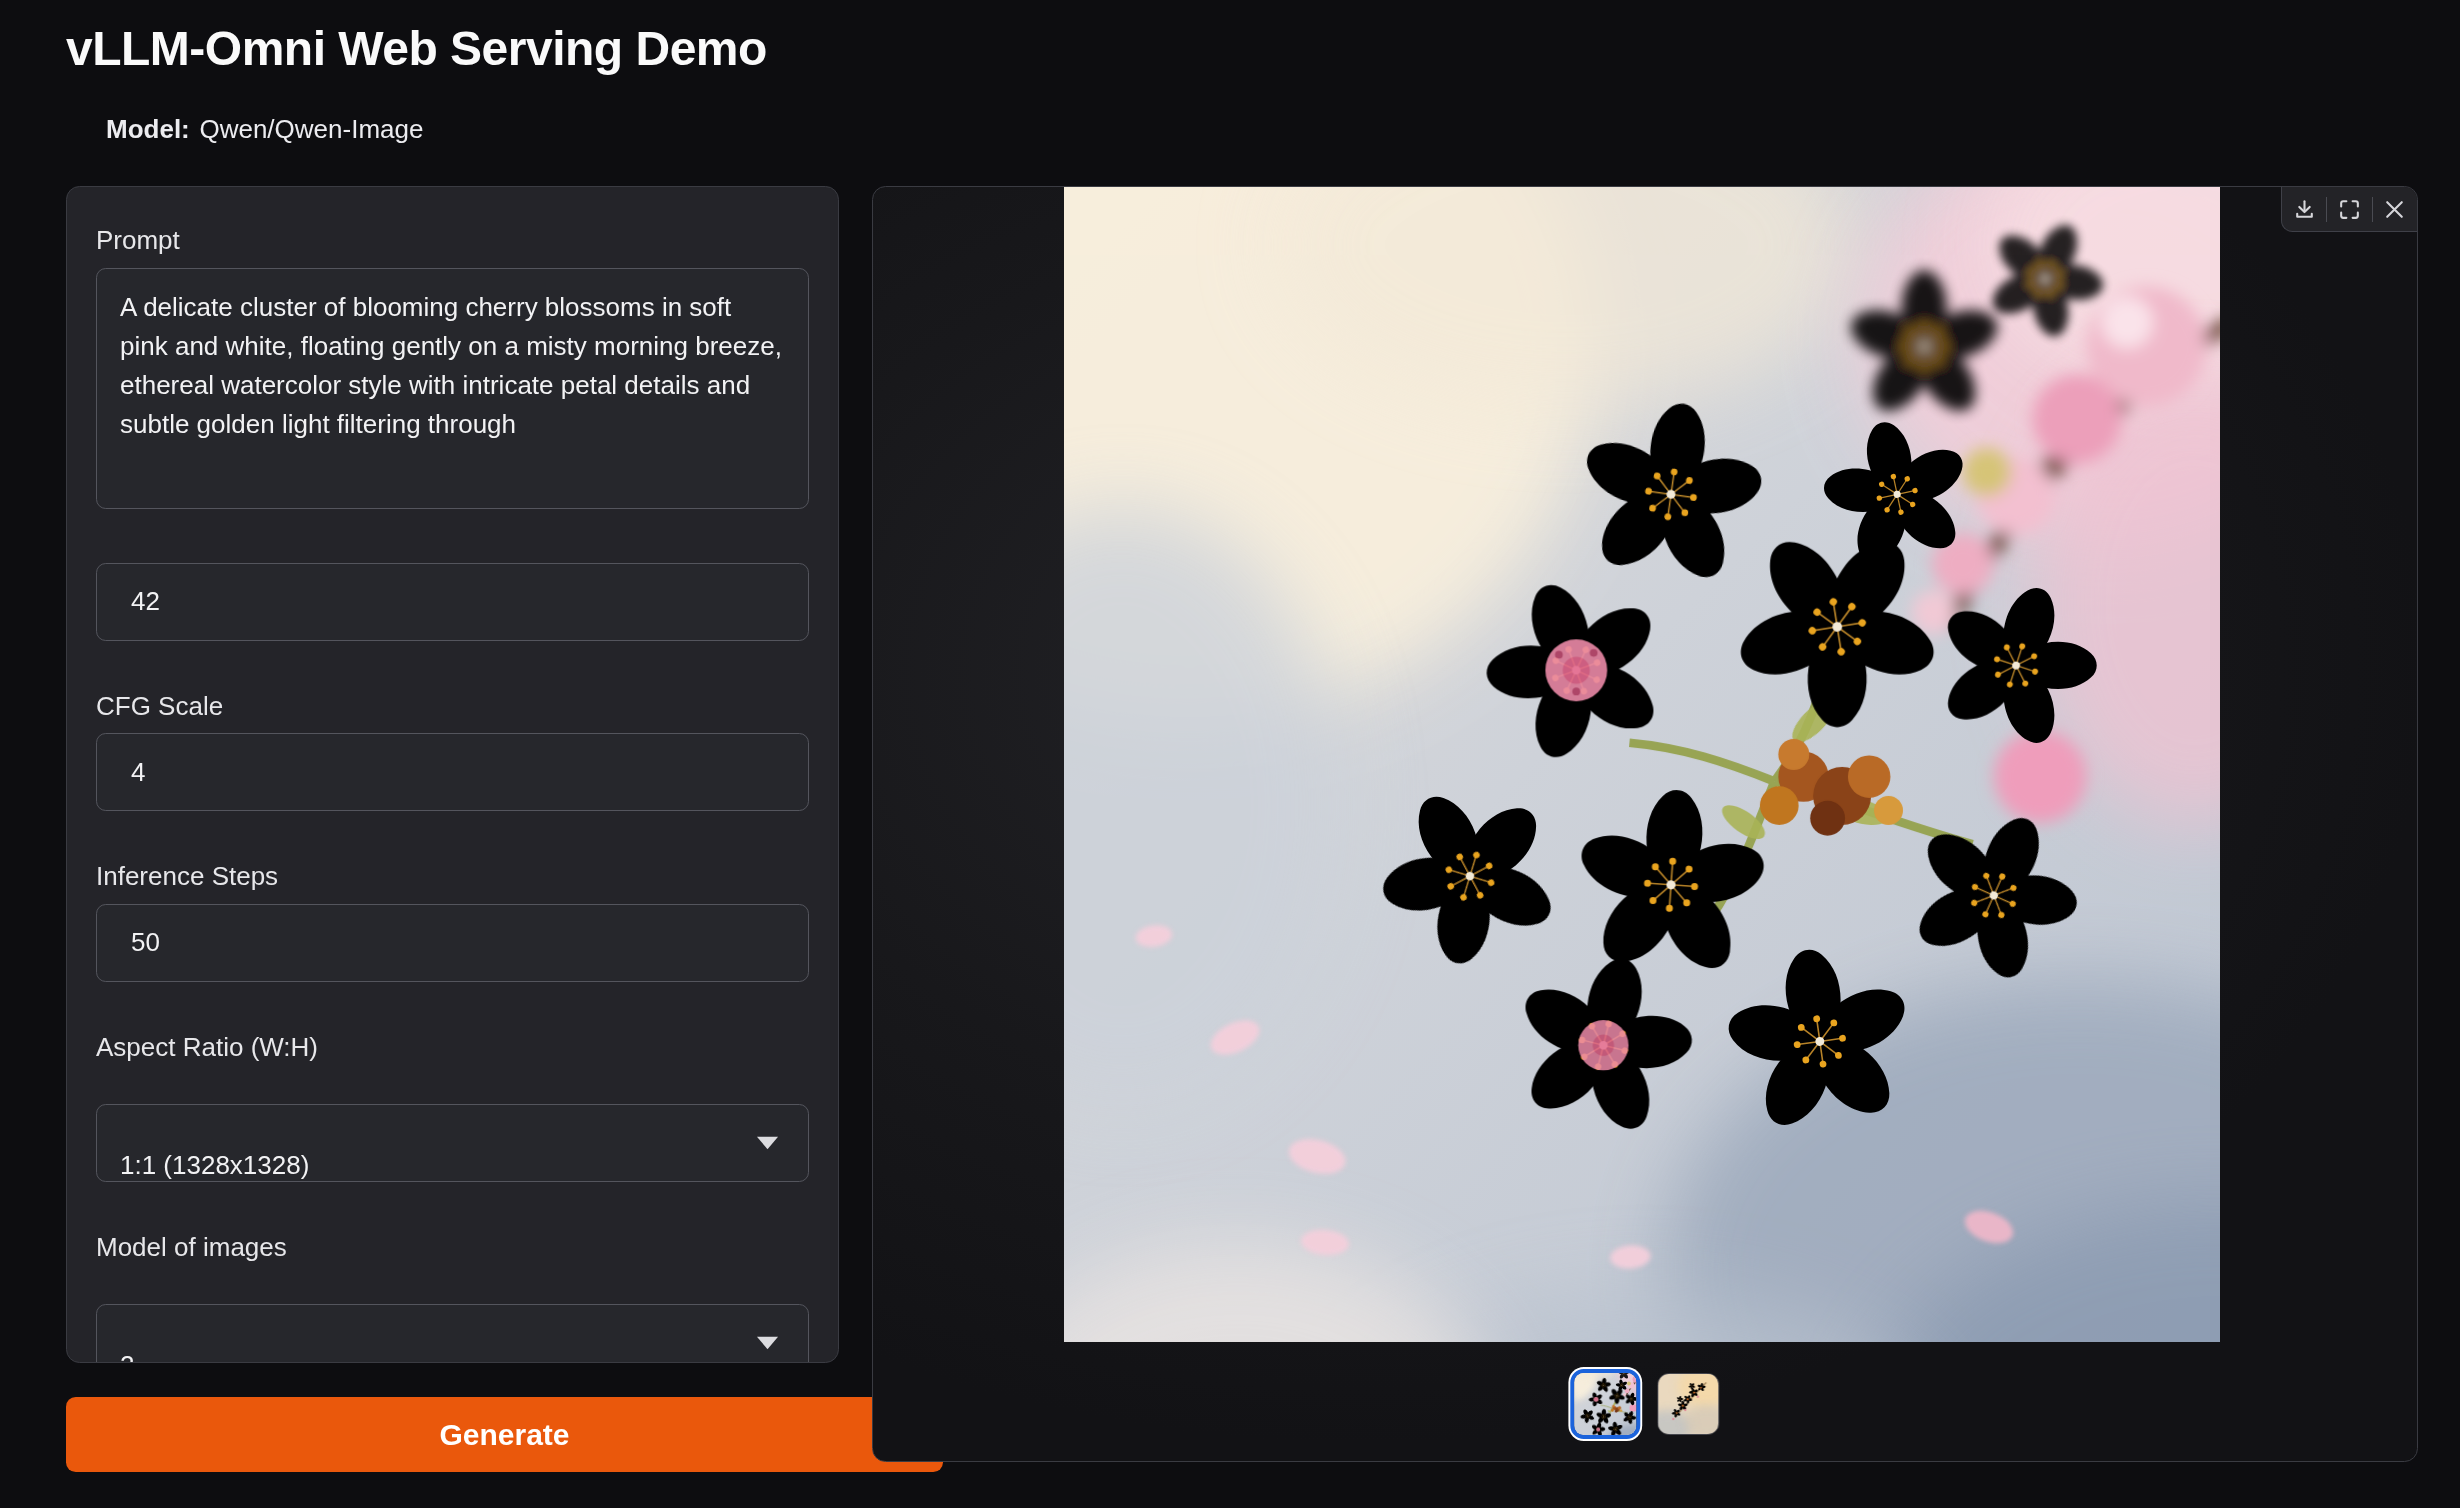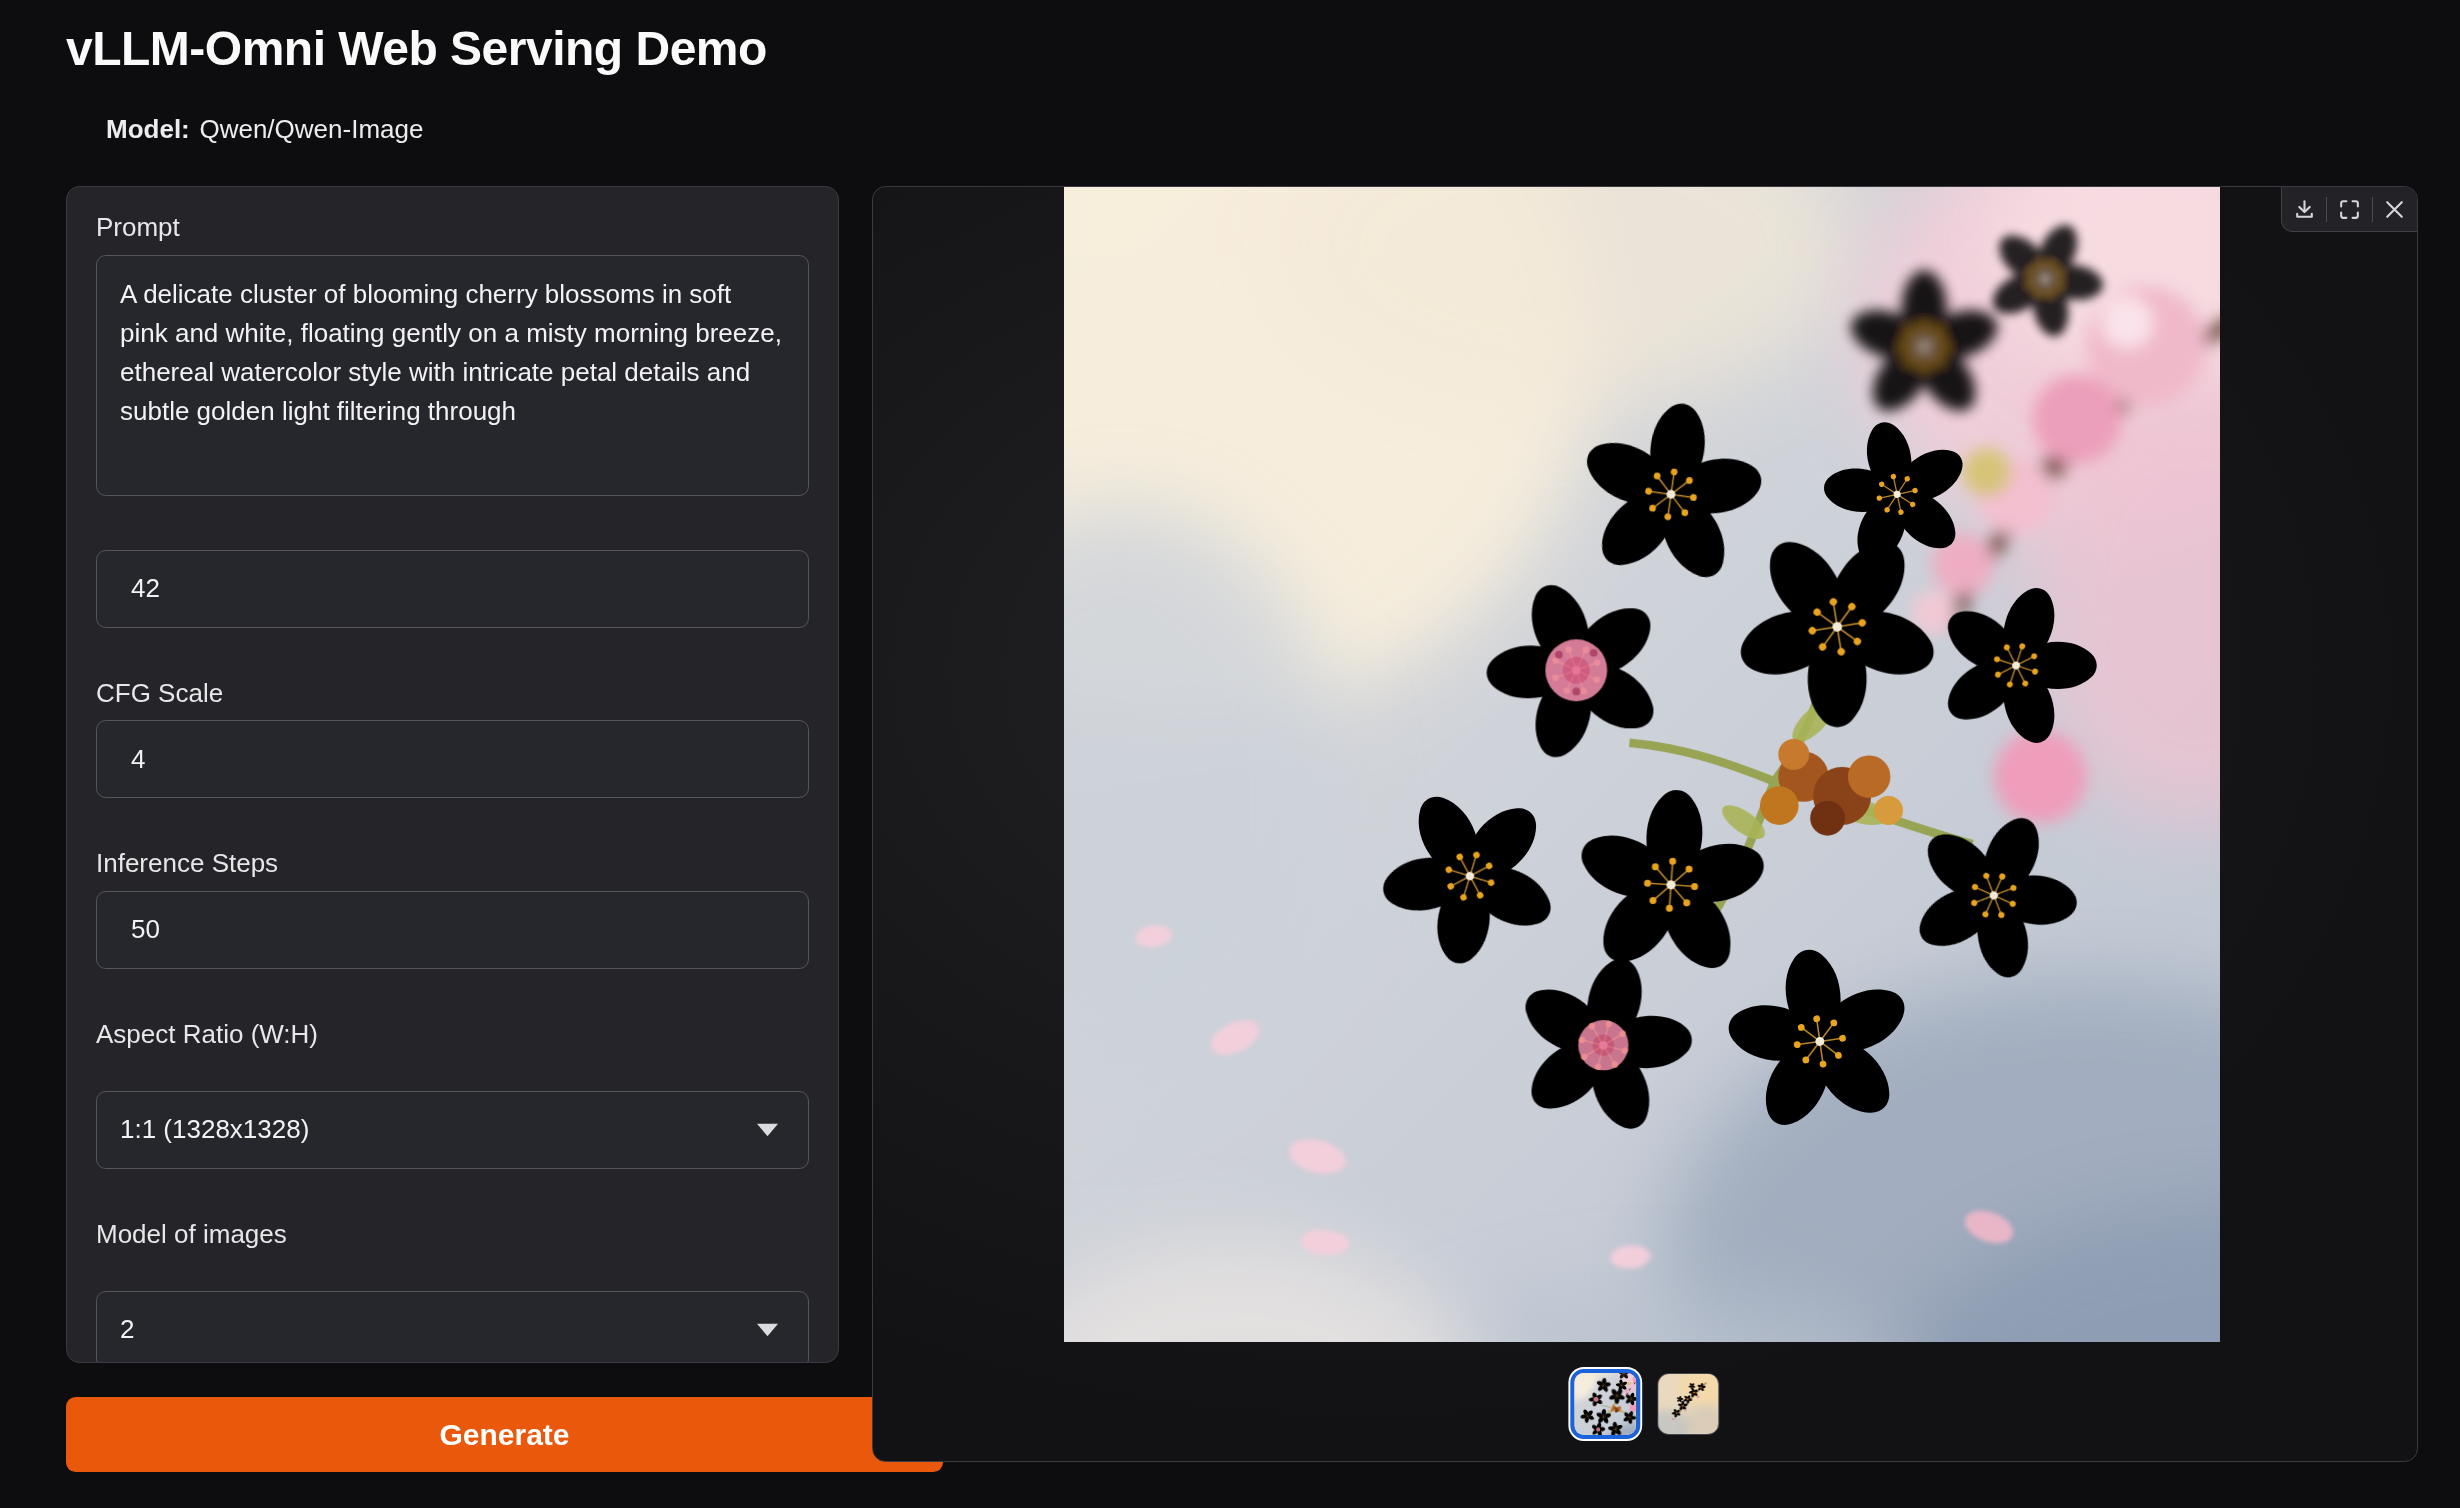--- a/index.html
+++ b/index.html
@@ -11,30 +11,30 @@
                 color:#fafafa; letter-spacing:-0.5px; }
   .model-line { position:absolute; left:66px; top:114px; font-size:26px; color:#ececf0;margin-left:40px; }
   .model-line b { font-weight:700; margin-right:9.7px; }
 
   
   .panel { position:absolute; left:66px; top:186px; width:773px; height:1177px;
            background:#242429; border:1px solid #3a3b42; border-radius:13.5px;
            padding:25px 29px; overflow:hidden; }
   .fld-label { font-size:26px; color:#e7e7ea; line-height:31px; margin-bottom:11.6px; }
   .group { margin-top:50px; }
-  .group:first-child { margin-top:0; }
+  .group:first-child { margin-top:13px; }
   textarea.prompt-box { width:100%; height:241px; background:#26272c; border:1px solid #54555d;
            border-radius:9.7px; padding:19.3px 23px; font-size:26px; line-height:39px;
            color:#f2f2f4; resize:none; outline:none;
            font-family:"Liberation Sans","DejaVu Sans",sans-serif; }
   .txt-input { width:100%; height:78px; background:#26272c; border:1px solid #54555d;
            border-radius:9.7px; padding:0 34px; font-size:26px; color:#f2f2f4; outline:none;
            font-family:"Liberation Sans","DejaVu Sans",sans-serif; }
   .select { position:relative; width:100%; height:78px; background:#26272c; border:1px solid #54555d;
-           border-radius:9.7px; display:flex; align-items:center; padding:0 23px;
+           border-radius:9.7px; display:flex; align-items:flex-end; padding:0 23px;
            font-size:26px; color:#f2f2f4; cursor:pointer;margin-top:41px; }
   .select svg.caret { position:absolute; right:29px; top:50%; transform:translateY(-50%); }
 
   
   .generate-btn { position:absolute; left:66px; top:1397px; width:877px; height:75px;
            background:#ea580c; border:none; border-radius:9.7px; color:#ffffff;
            font-size:30px; font-weight:700; cursor:pointer;
            font-family:"Liberation Sans","DejaVu Sans",sans-serif; }
 
   

